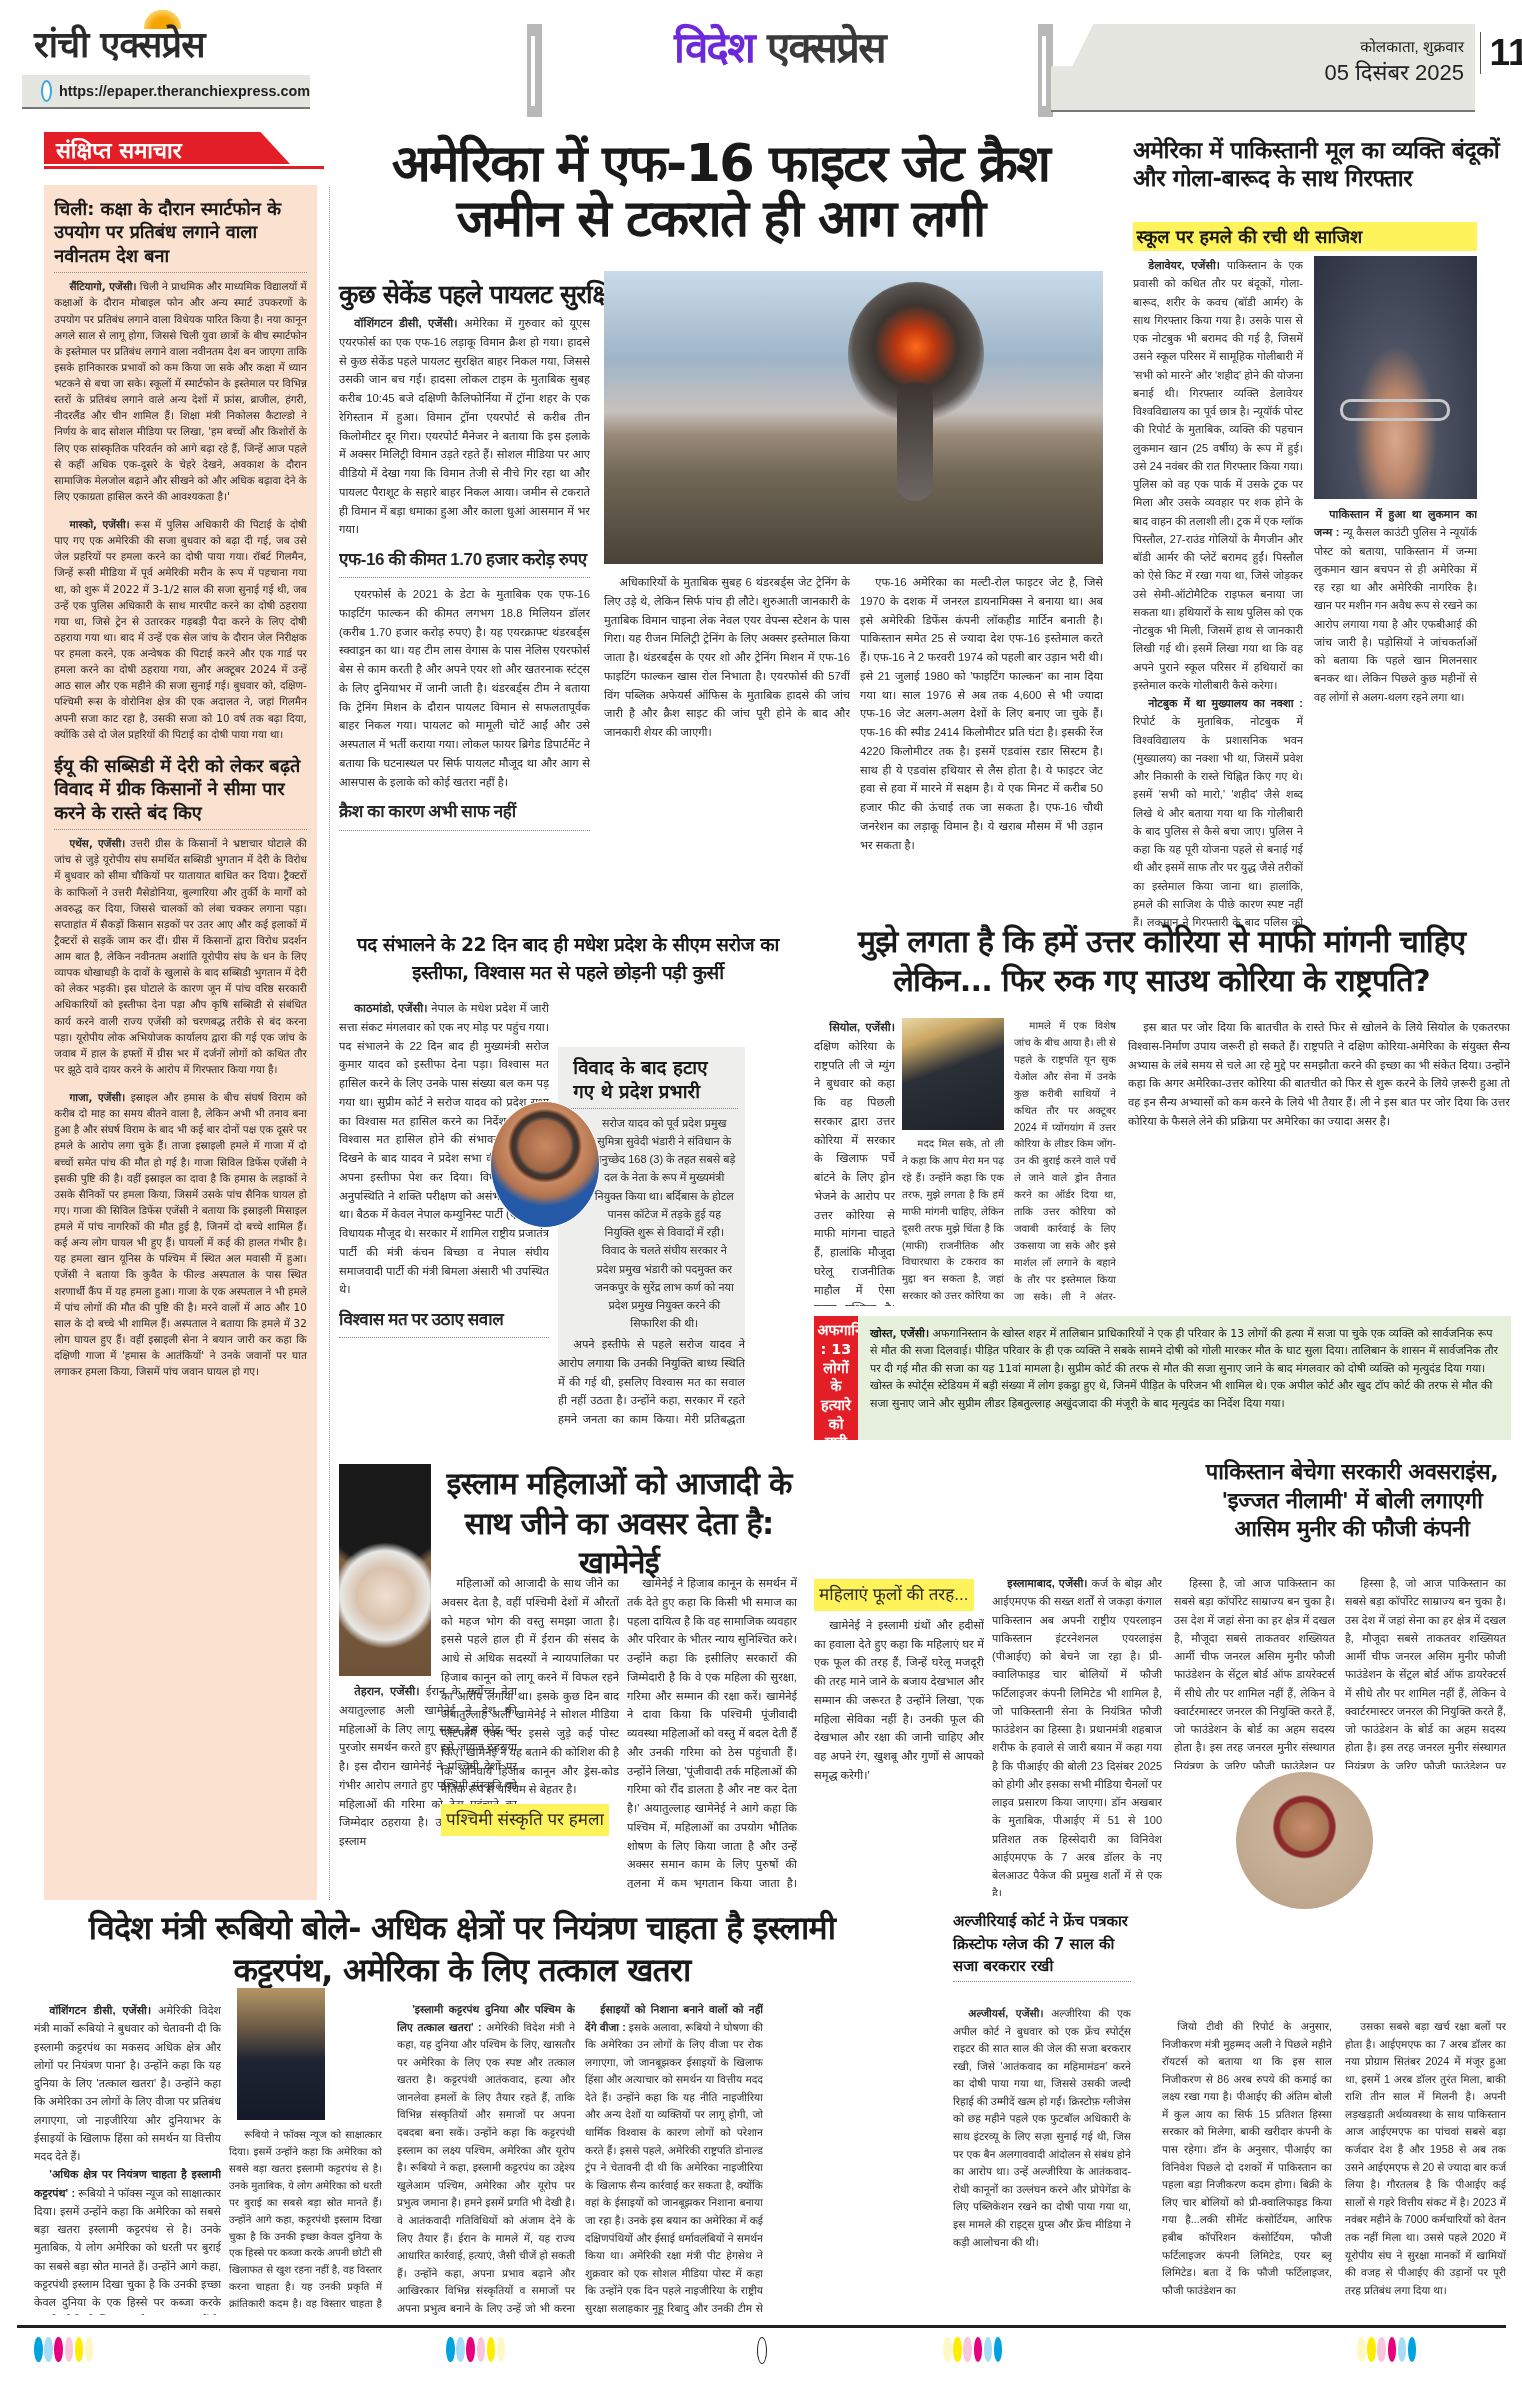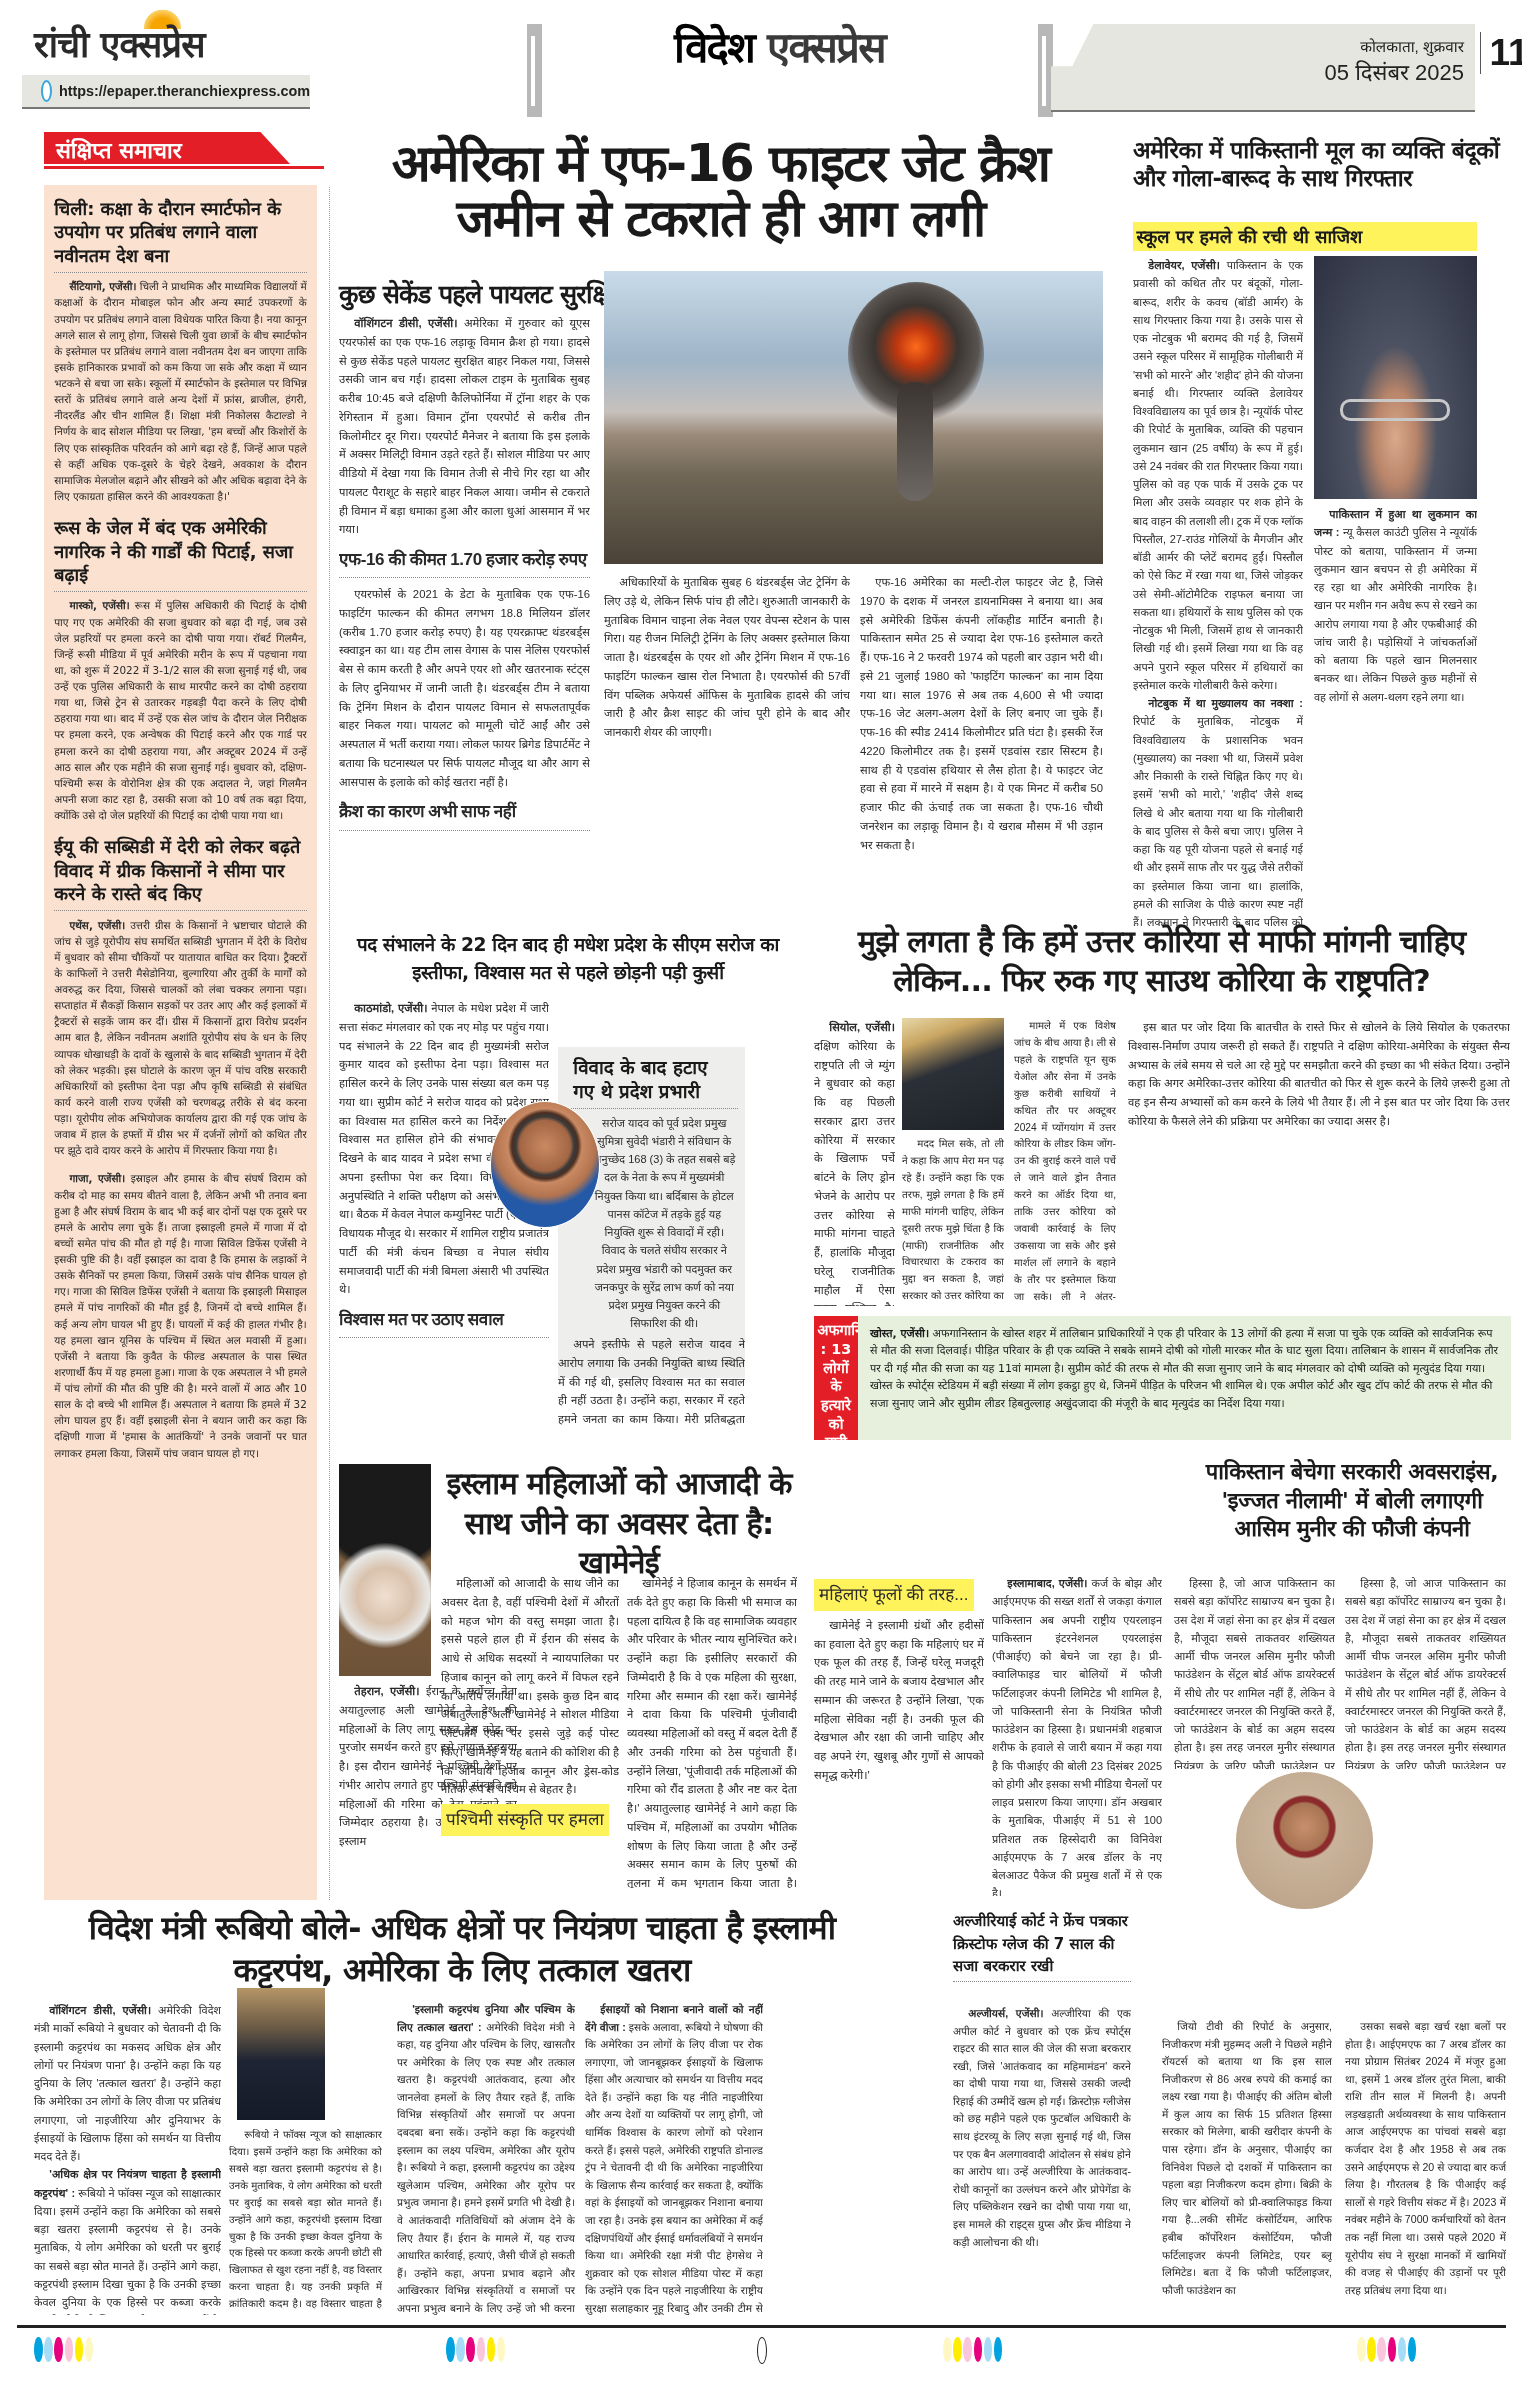--- a/index.html
+++ b/index.html
@@ -8,21 +8,21 @@
   
   .masthead{left:0;top:0;width:1523px;height:119px}
   .logo{left:34px;top:18.7px;font-family:"DejaVu Serif",serif;font-weight:bold;font-size:36px;color:#2a2a2a;letter-spacing:-0.8px}
   .logo-sun{left:144px;top:8.5px;width:37px;height:20.4px;border-radius:37px 37px 0 0;background:radial-gradient(circle at 50% 100%,#f6a400 40%,#fbd36b 70%,transparent 72%)}
   .urlbar{left:22px;top:75px;width:288px;height:34px;background:#e6e6e0;display:flex;align-items:center;gap:6.8px;padding-left:19px;border-bottom:2.5px solid #777}
   .urlbar .hand{width:22px;height:22px;border-radius:50%;border:2.5px solid #3aa4dd;background:#fff}
   .urlbar span{font-family:"Liberation Sans",sans-serif;font-weight:bold;font-size:14.4px;color:#222}
   .bracket{width:15.3px;height:93px;background:#b8b8b8;top:24px}
   .bracket::after{content:"";position:absolute;left:4.2px;top:12px;width:3.4px;height:70px;background:#fff}
   .sec-title{left:674px;top:17px;font-family:"DejaVu Sans",sans-serif;font-weight:bold;font-size:42px;letter-spacing:-1.7px}
-  .sec-title .a{color:#000000}.sec-title .b{color:#3a3a3a}
+  .sec-title .a{color:#6d28d9}.sec-title .b{color:#3a3a3a}
   .datebox{left:1051px;top:24px;width:424px;height:88px;background:#e6e6e0;clip-path:polygon(10% 0,100% 0,100% 100%,0 100%,0 48%,5% 48%);border-bottom:2.5px solid #777}
   .dateinfo{right:59px;top:36px;text-align:right;font-family:"Liberation Sans",sans-serif;color:#222}
   .dateinfo .city{font-size:15.3px}.dateinfo .date{font-size:22px}
   .pageno{left:1480px;top:32px;font-family:"Liberation Sans",sans-serif;font-weight:bold;font-size:37px;border-left:0.8px solid #555;padding-left:8.5px}
   
   .sidebar{left:44px;top:185px;width:273px;height:1715px;background:#fbe1cf}
   .sidebar-head{left:44px;top:132px;width:246px;height:32px;background:#e41e26;clip-path:polygon(0 0,88% 0,100% 100%,0 100%)}
   .sidebar-head span{position:absolute;left:12px;top:1.7px;color:#fff;font-weight:bold;font-size:22px}
   .sidebar-rule{left:44px;top:166px;width:280px;height:2.5px;background:#e41e26}
   .brief{padding:12px 10.2px 0 10.2px}
@@ -95,21 +95,20 @@
 <div class="abs sidebar-head">
     <span>संक्षिप्त समाचार</span>
   </div>
 <div class="abs sidebar-rule"></div>
 <div class="abs sidebar">
   <div class="brief">
     <h3>चिली: कक्षा के दौरान स्मार्टफोन के उपयोग पर प्रतिबंध लगाने वाला नवीनतम देश बना</h3>
     <p><b>सैंटियागो, एजेंसी।</b> <span>चिली ने प्राथमिक और माध्यमिक विद्यालयों में कक्षाओं के दौरान मोबाइल फोन और अन्य स्मार्ट उपकरणों के उपयोग पर प्रतिबंध लगाने वाला विधेयक पारित किया है। नया कानून अगले साल से लागू होगा, जिससे चिली युवा छात्रों के बीच स्मार्टफोन के इस्तेमाल पर प्रतिबंध लगाने वाला नवीनतम देश बन जाएगा ताकि इसके हानिकारक प्रभावों को कम किया जा सके और कक्षा में ध्यान भटकने से बचा जा सके। स्कूलों में स्मार्टफोन के इस्तेमाल पर विभिन्न स्तरों के प्रतिबंध लगाने वाले अन्य देशों में फ्रांस, ब्राजील, हंगरी, नीदरलैंड और चीन शामिल हैं। शिक्षा मंत्री निकोलस कैटाल्डो ने निर्णय के बाद सोशल मीडिया पर लिखा, 'हम बच्चों और किशोरों के लिए एक सांस्कृतिक परिवर्तन को आगे बढ़ा रहे हैं, जिन्हें आज पहले से कहीं अधिक एक-दूसरे के चेहरे देखने, अवकाश के दौरान सामाजिक मेलजोल बढ़ाने और सीखने को और अधिक बढ़ावा देने के लिए एकाग्रता हासिल करने की आवश्यकता है।'</span></p>
   </div>
   <div class="brief">
-    <h3>रूस के जेल में बंद एक अमेरिकी नागरिक ने की गार्डों की पिटाई, सजा बढ़ाई</h3>
     <p><b>मास्को, एजेंसी।</b> <span>रूस में पुलिस अधिकारी की पिटाई के दोषी पाए गए एक अमेरिकी की सजा बुधवार को बढ़ा दी गई, जब उसे जेल प्रहरियों पर हमला करने का दोषी पाया गया। रॉबर्ट गिलमैन, जिन्हें रूसी मीडिया में पूर्व अमेरिकी मरीन के रूप में पहचाना गया था, को शुरू में 2022 में 3-1/2 साल की सजा सुनाई गई थी, जब उन्हें एक पुलिस अधिकारी के साथ मारपीट करने का दोषी ठहराया गया था, जिसे ट्रेन से उतारकर गड़बड़ी पैदा करने के लिए दोषी ठहराया गया था। बाद में उन्हें एक सेल जांच के दौरान जेल निरीक्षक पर हमला करने, एक अन्वेषक की पिटाई करने और एक गार्ड पर हमला करने का दोषी ठहराया गया, और अक्टूबर 2024 में उन्हें आठ साल और एक महीने की सजा सुनाई गई। बुधवार को, दक्षिण-पश्चिमी रूस के वोरोनिश क्षेत्र की एक अदालत ने, जहां गिलमैन अपनी सजा काट रहा है, उसकी सजा को 10 वर्ष तक बढ़ा दिया, क्योंकि उसे दो जेल प्रहरियों की पिटाई का दोषी पाया गया था।</span></p>
   </div>
   <div class="brief">
     <h3>ईयू की सब्सिडी में देरी को लेकर बढ़ते विवाद में ग्रीक किसानों ने सीमा पार करने के रास्ते बंद किए</h3>
     <p><b>एथेंस, एजेंसी।</b> <span>उत्तरी ग्रीस के किसानों ने भ्रष्टाचार घोटाले की जांच से जुड़े यूरोपीय संघ समर्थित सब्सिडी भुगतान में देरी के विरोध में बुधवार को सीमा चौकियों पर यातायात बाधित कर दिया। ट्रैक्टरों के काफिलों ने उत्तरी मैसेडोनिया, बुल्गारिया और तुर्की के मार्गों को अवरुद्ध कर दिया, जिससे चालकों को लंबा चक्कर लगाना पड़ा। सप्ताहांत में सैकड़ों किसान सड़कों पर उतर आए और कई इलाकों में ट्रैक्टरों से सड़कें जाम कर दीं। ग्रीस में किसानों द्वारा विरोध प्रदर्शन आम बात है, लेकिन नवीनतम अशांति यूरोपीय संघ के धन के लिए व्यापक धोखाधड़ी के दावों के खुलासे के बाद सब्सिडी भुगतान में देरी को लेकर भड़की। इस घोटाले के कारण जून में पांच वरिष्ठ सरकारी अधिकारियों को इस्तीफा देना पड़ा औप कृषि सब्सिडी से संबंधित कार्य करने वाली राज्य एजेंसी को चरणबद्ध तरीके से बंद करना पड़ा। यूरोपीय लोक अभियोजक कार्यालय द्वारा की गई एक जांच के जवाब में हाल के हफ्तों में ग्रीस भर में दर्जनों लोगों को कथित तौर पर झूठे दावे दायर करने के आरोप में गिरफ्तार किया गया है।</span></p>
   </div>
   <div class="brief">
     <p><b>गाजा, एजेंसी।</b> <span>इस्राइल और हमास के बीच संघर्ष विराम को करीब दो माह का समय बीतने वाला है, लेकिन अभी भी तनाव बना हुआ है और संघर्ष विराम के बाद भी कई बार दोनों पक्ष एक दूसरे पर हमले के आरोप लगा चुके हैं। ताजा इस्राइली हमले में गाजा में दो बच्चों समेत पांच की मौत हो गई है। गाजा सिविल डिफेंस एजेंसी ने इसकी पुष्टि की है। वहीं इस्राइल का दावा है कि हमास के लड़ाकों ने उसके सैनिकों पर हमला किया, जिसमें उसके पांच सैनिक घायल हो गए। गाजा की सिविल डिफेंस एजेंसी ने बताया कि इस्राइली मिसाइल हमले में पांच नागरिकों की मौत हुई है, जिनमें दो बच्चे शामिल हैं। कई अन्य लोग घायल भी हुए हैं। घायलों में कई की हालत गंभीर है। यह हमला खान यूनिस के पश्चिम में स्थित अल मवासी में हुआ। एजेंसी ने बताया कि कुवैत के फील्ड अस्पताल के पास स्थित शरणार्थी कैंप में यह हमला हुआ। गाजा के एक अस्पताल ने भी हमले में पांच लोगों की मौत की पुष्टि की है। मरने वालों में आठ और 10 साल के दो बच्चे भी शामिल हैं। अस्पताल ने बताया कि हमले में 32 लोग घायल हुए हैं। वहीं इस्राइली सेना ने बयान जारी कर कहा कि दक्षिणी गाजा में 'हमास के आतंकियों' ने उनके जवानों पर घात लगाकर हमला किया, जिसमें पांच जवान घायल हो गए।</span></p>
   </div>
 </div>

